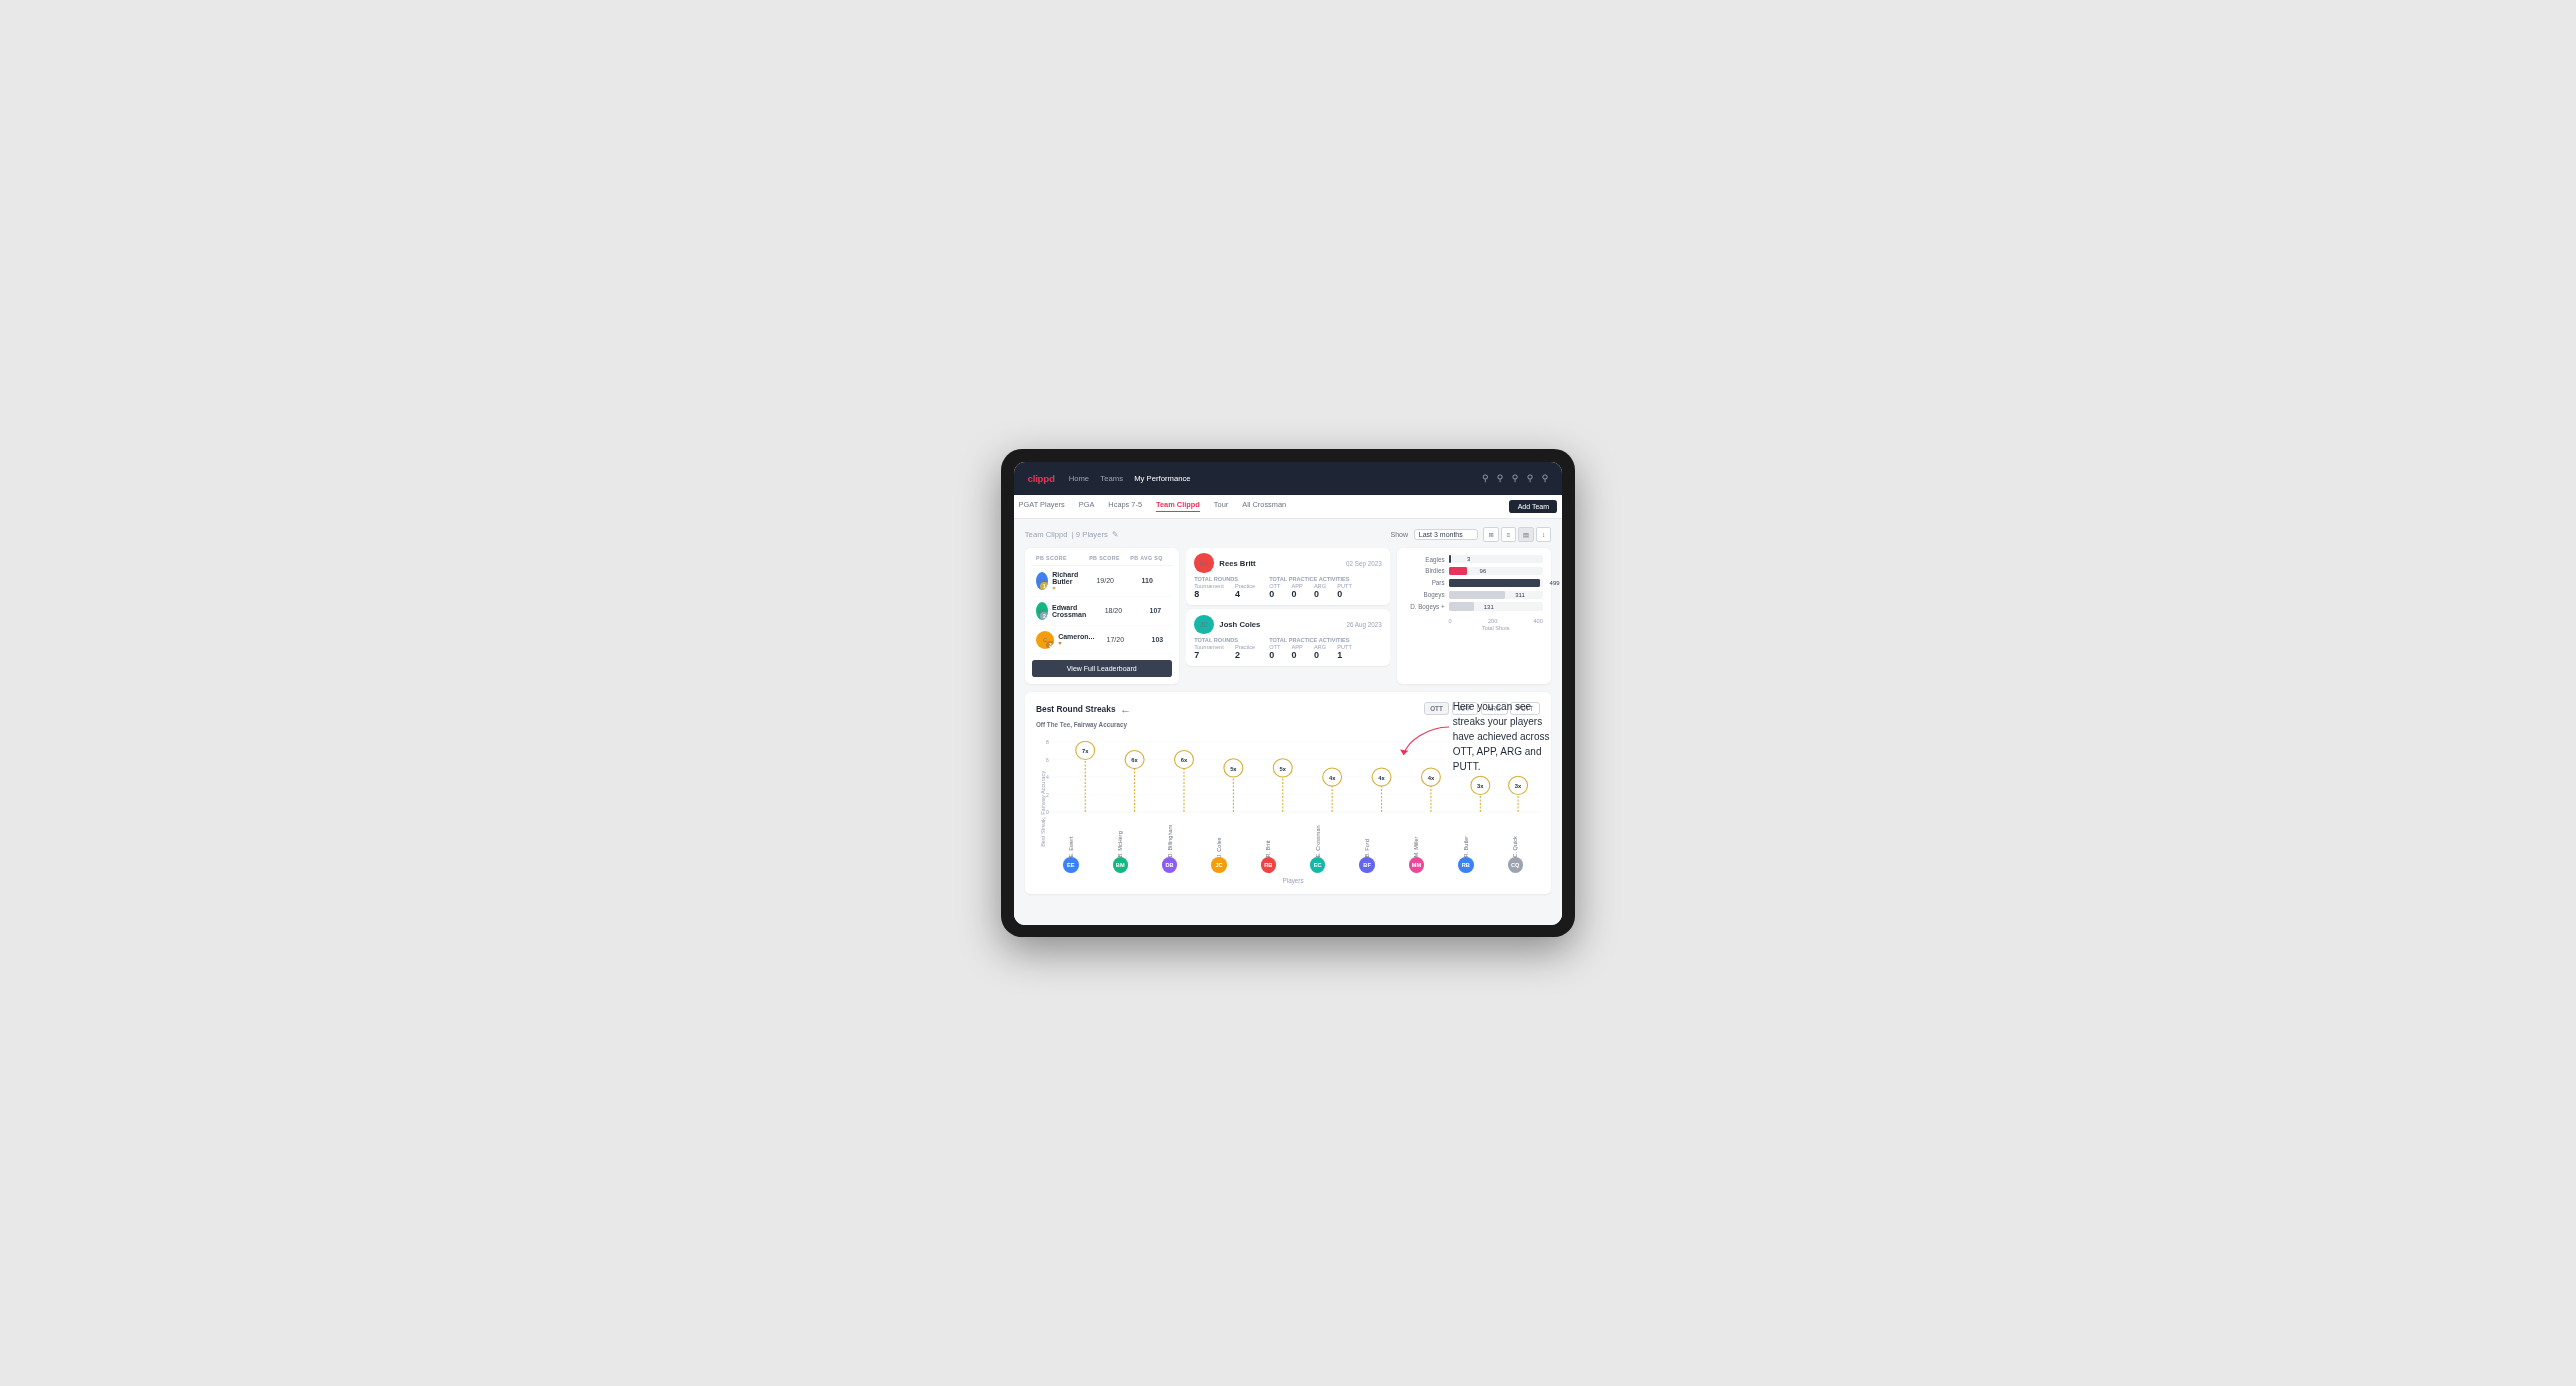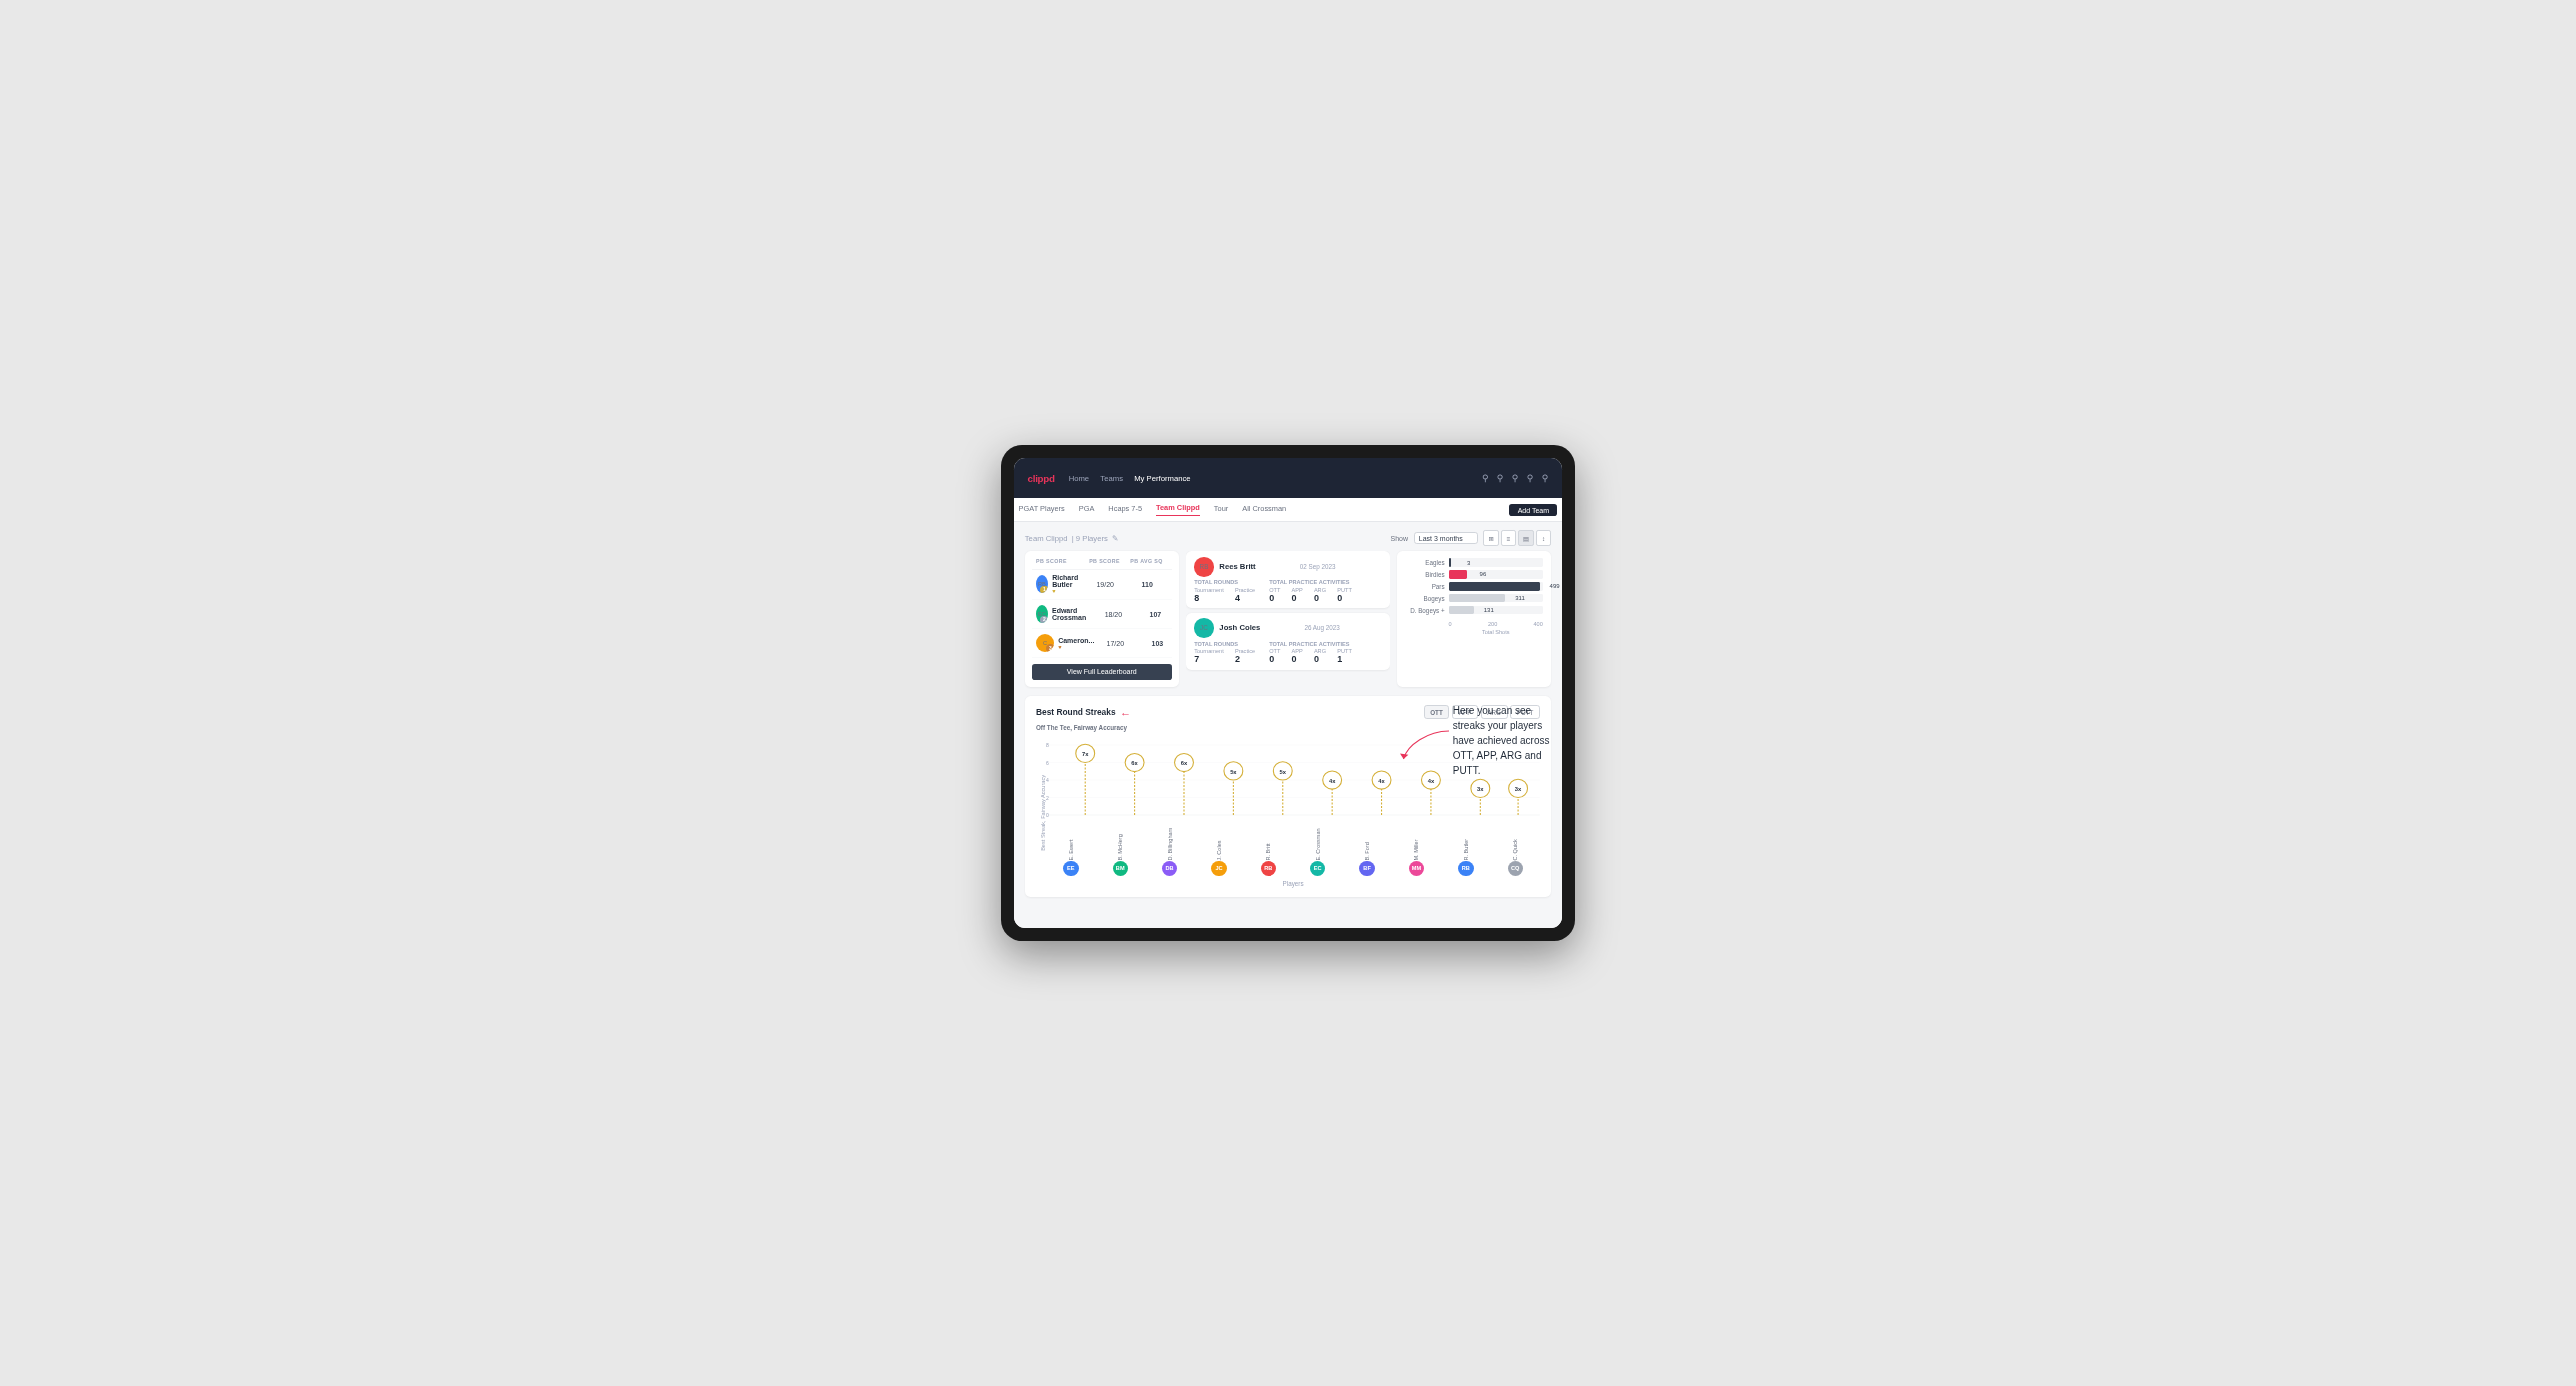--- a/index.html
+++ b/index.html
@@ -26,21 +26,21 @@
       border-radius: 11.2px;
       overflow: hidden;
     }
 
     
     .navbar {
       background: #1e2535;
       display: flex;
       align-items: center;
       padding: 0 14px;
-      height: 40px;
+      height: 33px;
       gap: 14px;
     }
     .navbar-logo {
       color: #e8345a;
       font-weight: 700;
       font-size: 9.8px;
       letter-spacing: -0.3px;
     }
     .navbar-nav {
       display: flex;
@@ -269,20 +269,21 @@
     }
     .player-card {
       background: #fff;
       border-radius: 5.6px;
       padding: 5.6px 8.4px;
       box-shadow: 0 0.7px 2.1px rgba(0,0,0,0.06);
     }
     .player-card-header {
       display: flex;
       align-items: center;
+      justify-content: space-between;
       margin-bottom: 2.8px;
       gap: 44px;
     }
     .pc-name {
       font-size: 7.7px;
       font-weight: 600;
       color: #1f2937;
     }
     .pc-date {
       font-size: 6.3px;

